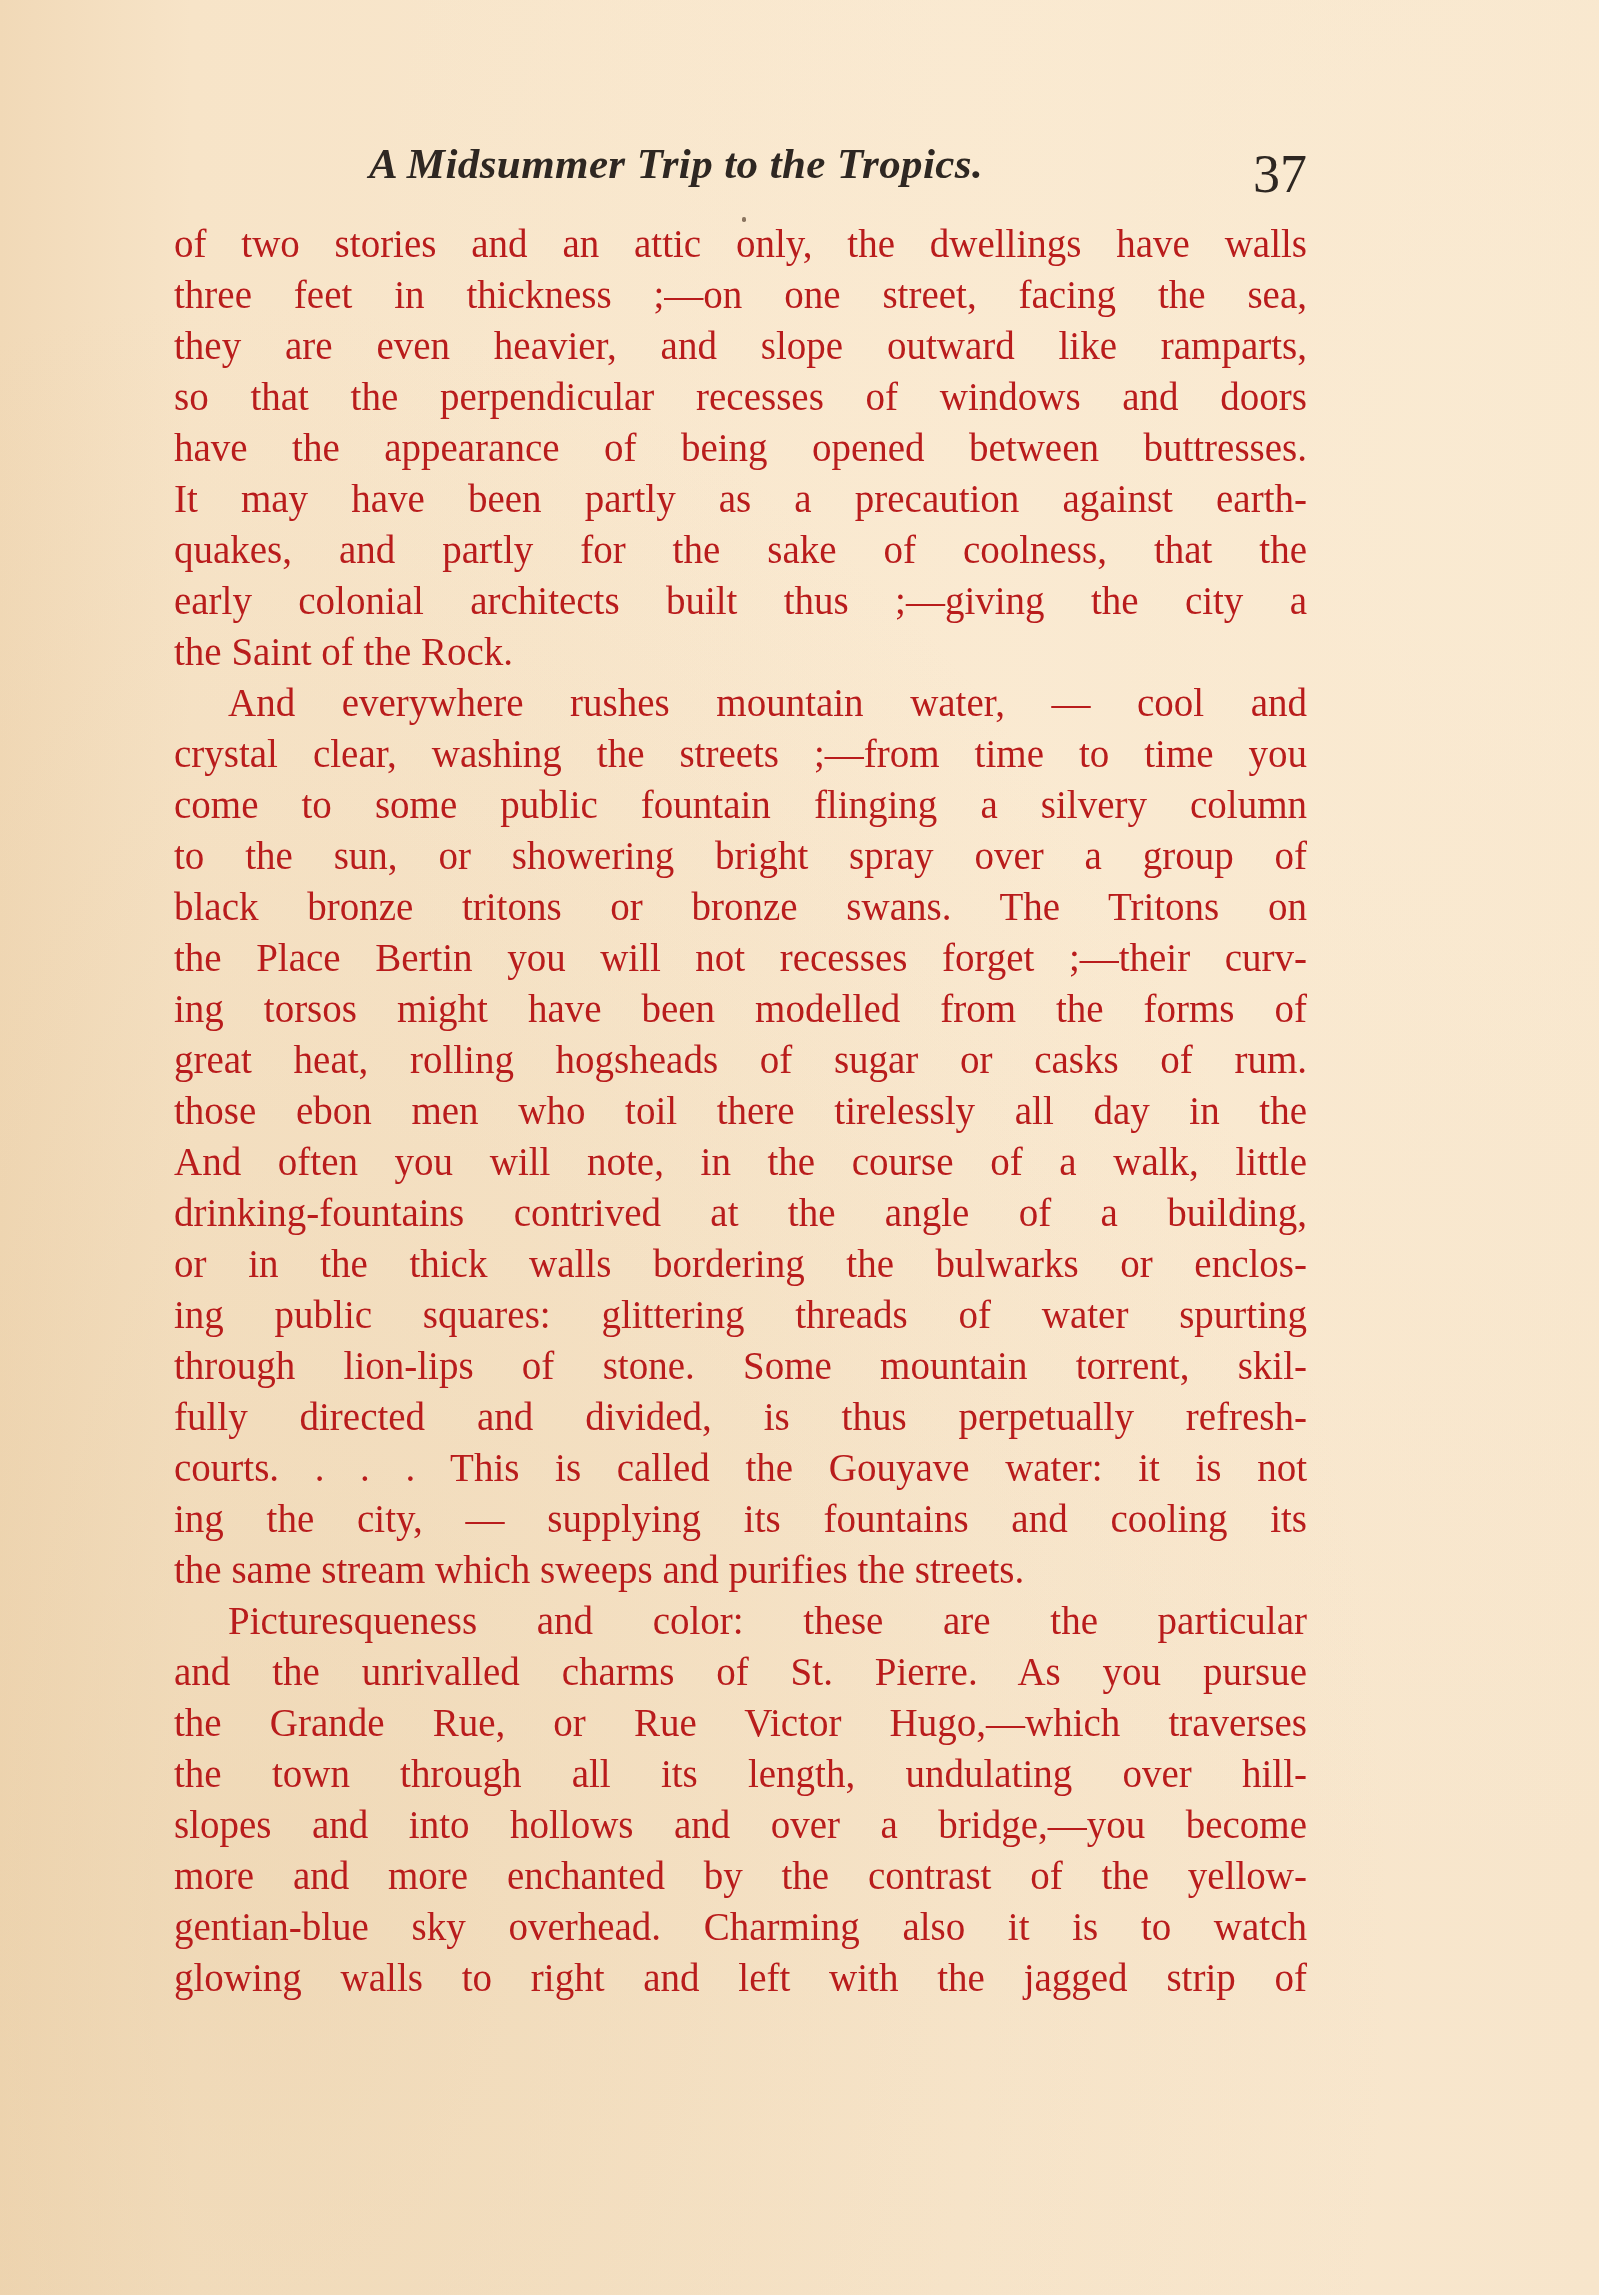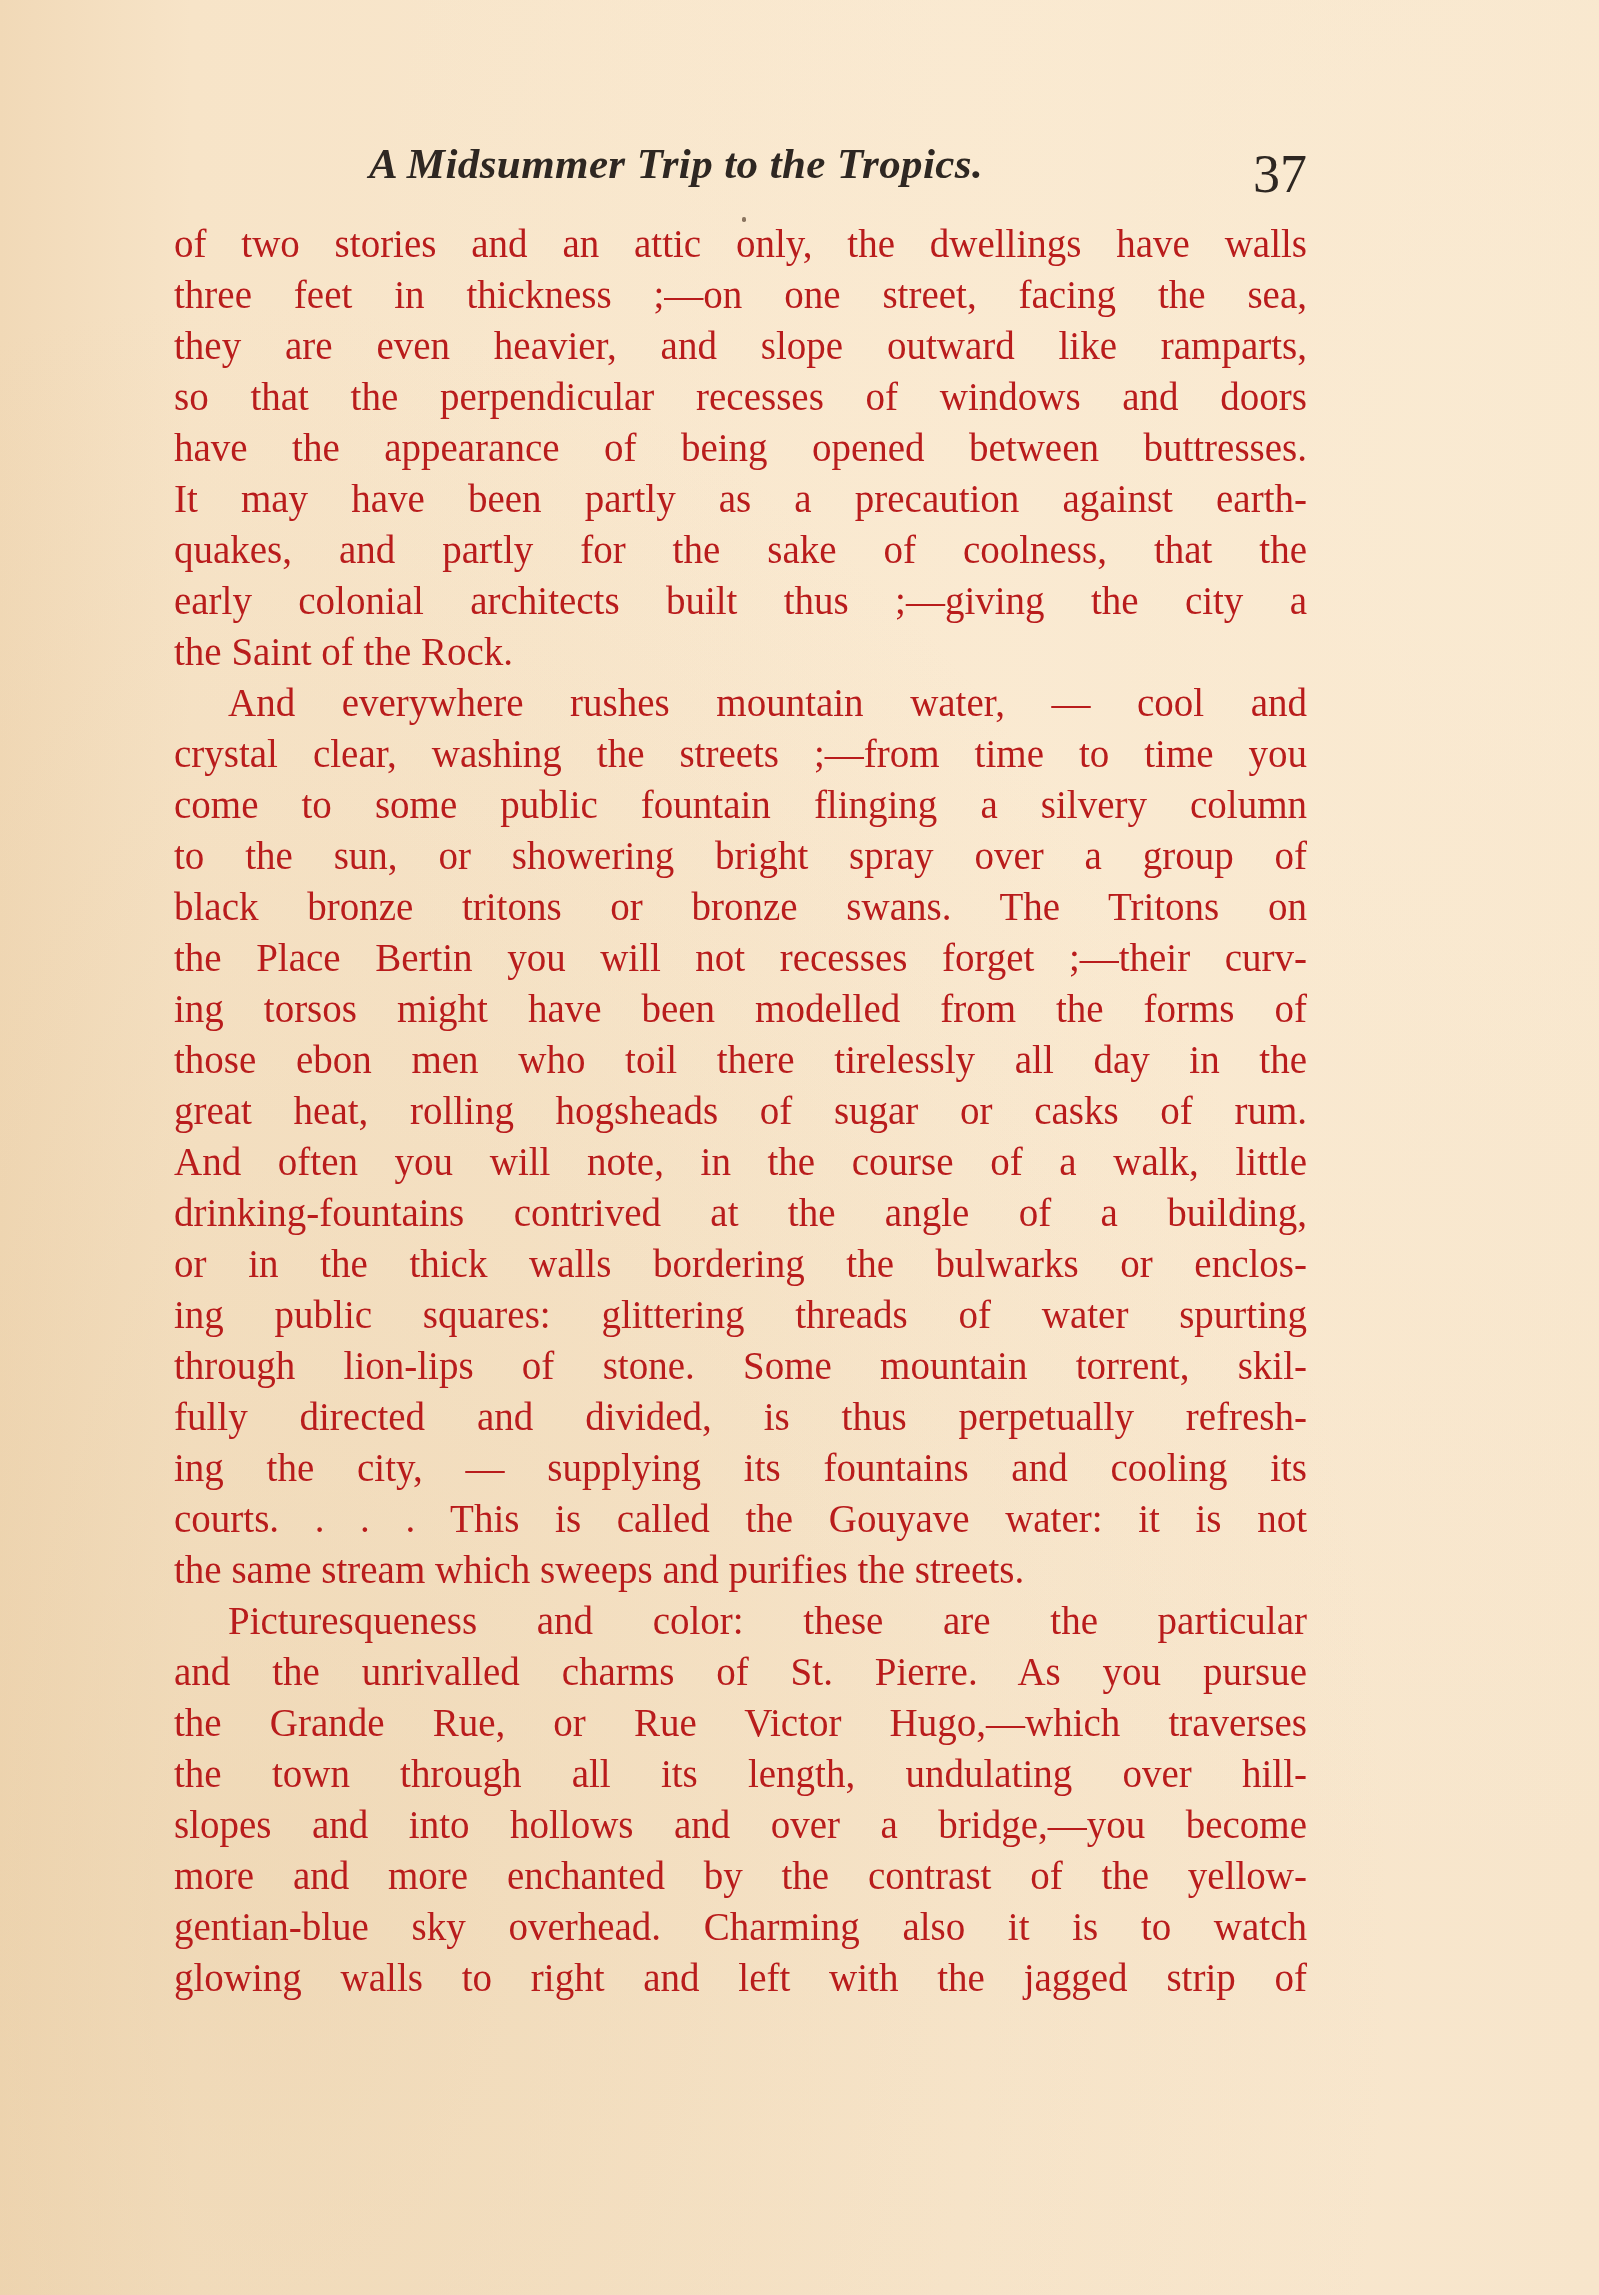--- a/index.html
+++ b/index.html
@@ -100,30 +100,30 @@
         <span class="line last">the Saint of the Rock.</span>
       </div>
       <div class="para">
         <span class="line indent">And everywhere rushes mountain water, — cool and</span>
         <span class="line">crystal clear, washing the streets ;—from time to time you</span>
         <span class="line">come to some public fountain flinging a silvery column</span>
         <span class="line">to the sun, or showering bright spray over a group of</span>
         <span class="line">black bronze tritons or bronze swans.  The Tritons on</span>
         <span class="line">the Place Bertin you will not recesses forget ;—their curv-</span>
         <span class="line">ing torsos might have been modelled from the forms of</span>
+        <span class="line">great heat, rolling hogsheads of sugar or casks of rum.</span>
         <span class="line">those ebon men who toil there tirelessly all day in the</span>
-        <span class="line">great heat, rolling hogsheads of sugar or casks of rum.</span>
         <span class="line">And often you will note, in the course of a walk, little</span>
         <span class="line">drinking-fountains contrived at the angle of a building,</span>
         <span class="line">or in the thick walls bordering the bulwarks or enclos-</span>
         <span class="line">ing public squares: glittering threads of water spurting</span>
         <span class="line">through lion-lips of stone.  Some mountain torrent, skil-</span>
         <span class="line">fully directed and divided, is thus perpetually refresh-</span>
+        <span class="line">courts. . . . This is called the Gouyave water: it is not</span>
         <span class="line">ing the city, — supplying its fountains and cooling its</span>
-        <span class="line">courts. . . . This is called the Gouyave water: it is not</span>
         <span class="line last">the same stream which sweeps and purifies the streets.</span>
       </div>
       <div class="para">
         <span class="line indent">Picturesqueness and color: these are the particular</span>
         <span class="line">and the unrivalled charms of St. Pierre.  As you pursue</span>
         <span class="line">the Grande Rue, or Rue Victor Hugo,—which traverses</span>
         <span class="line">the town through all its length, undulating over hill-</span>
         <span class="line">slopes and into hollows and over a bridge,—you become</span>
         <span class="line">more and more enchanted by the contrast of the yellow-</span>
         <span class="line">gentian-blue sky overhead.  Charming also it is to watch</span>

